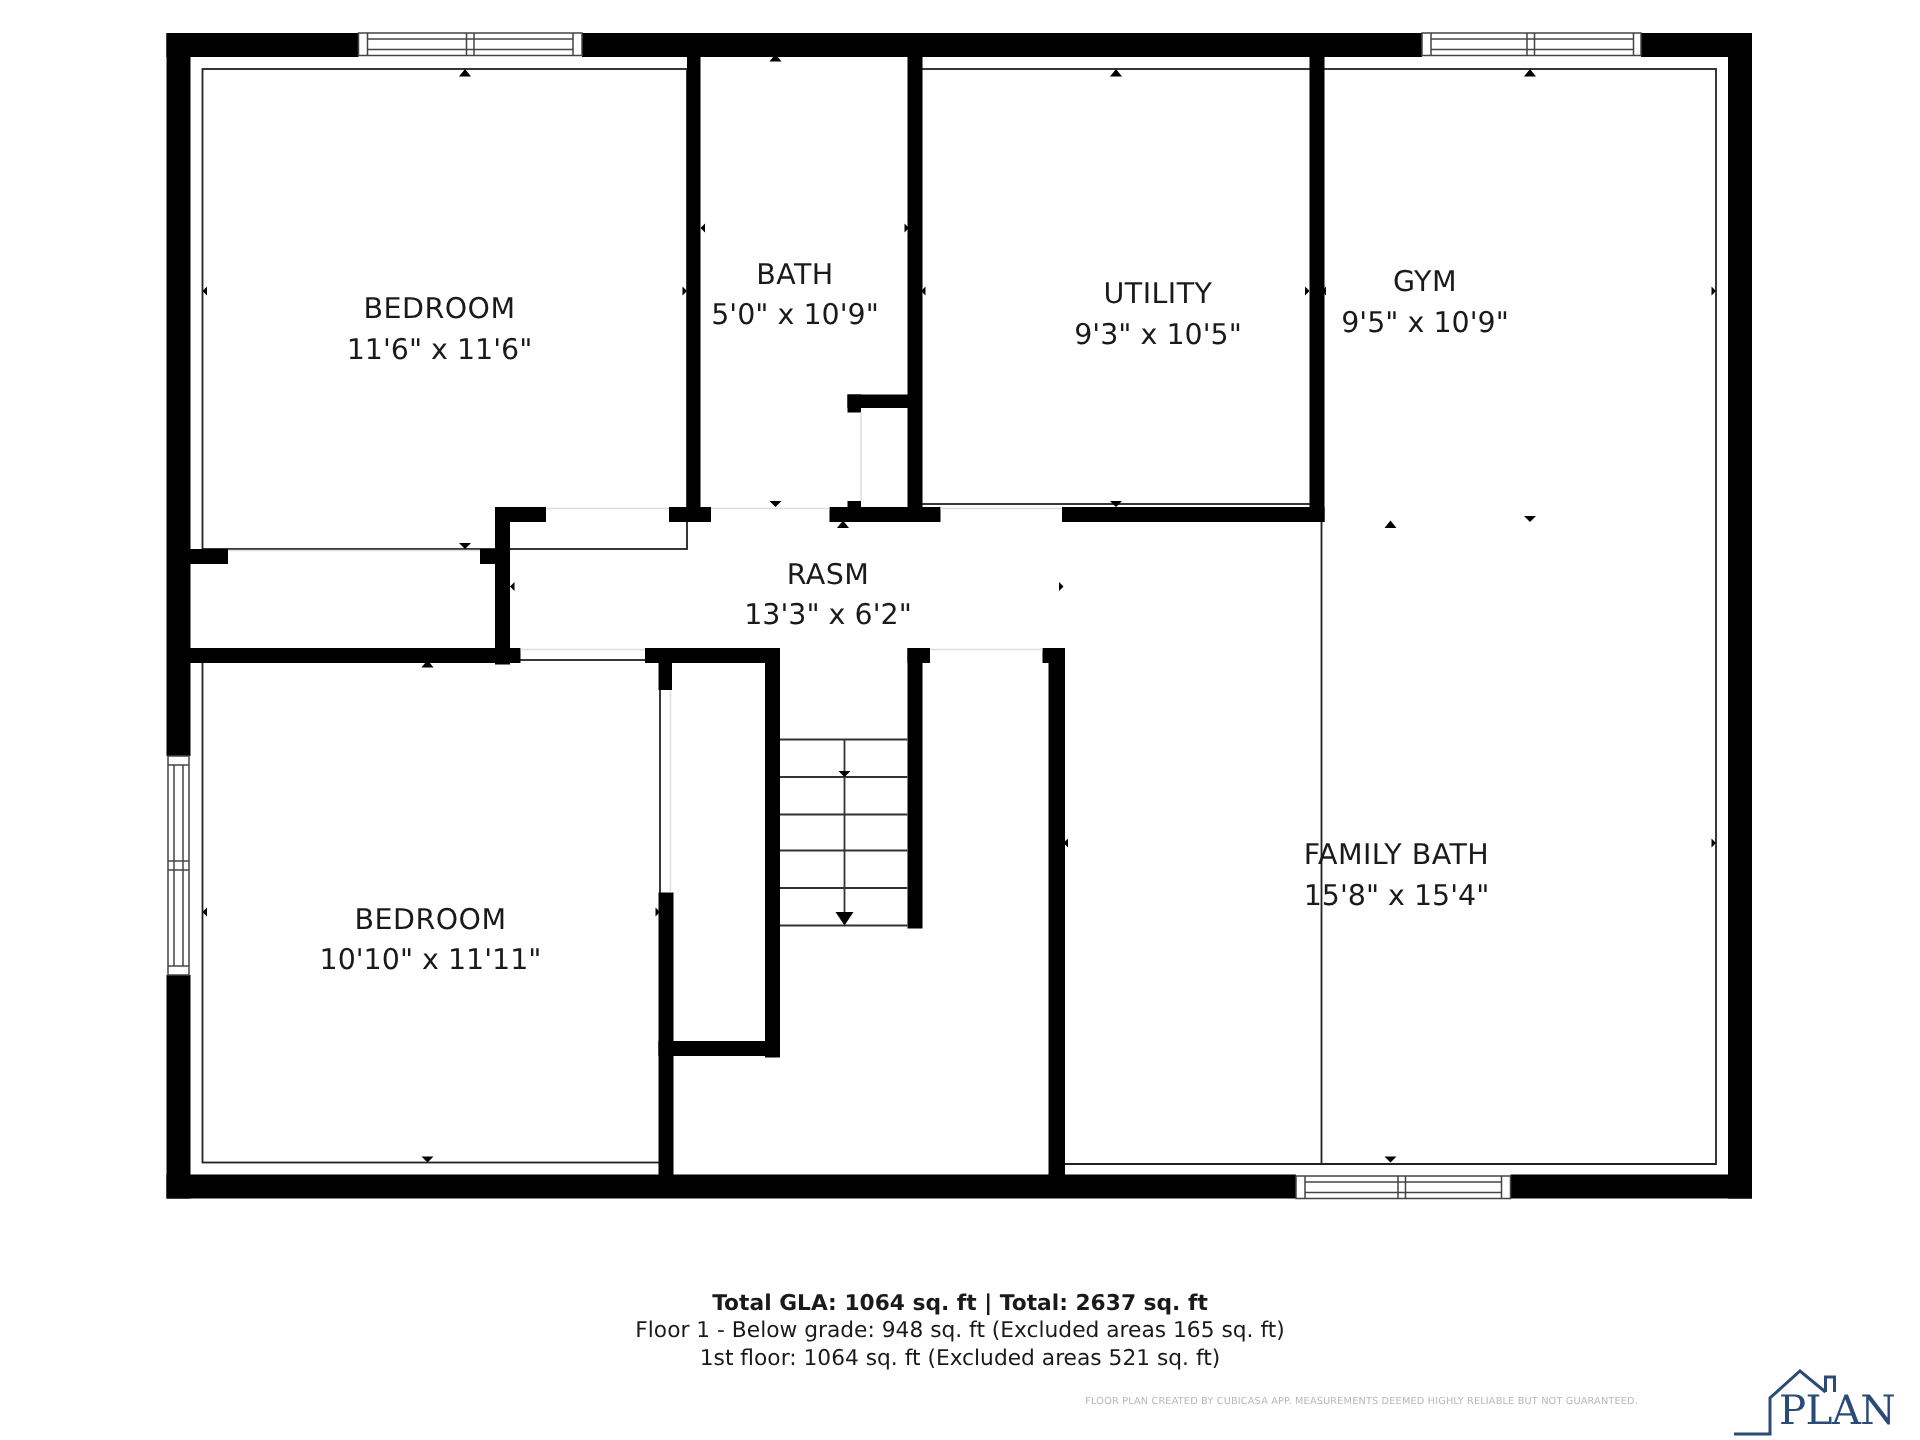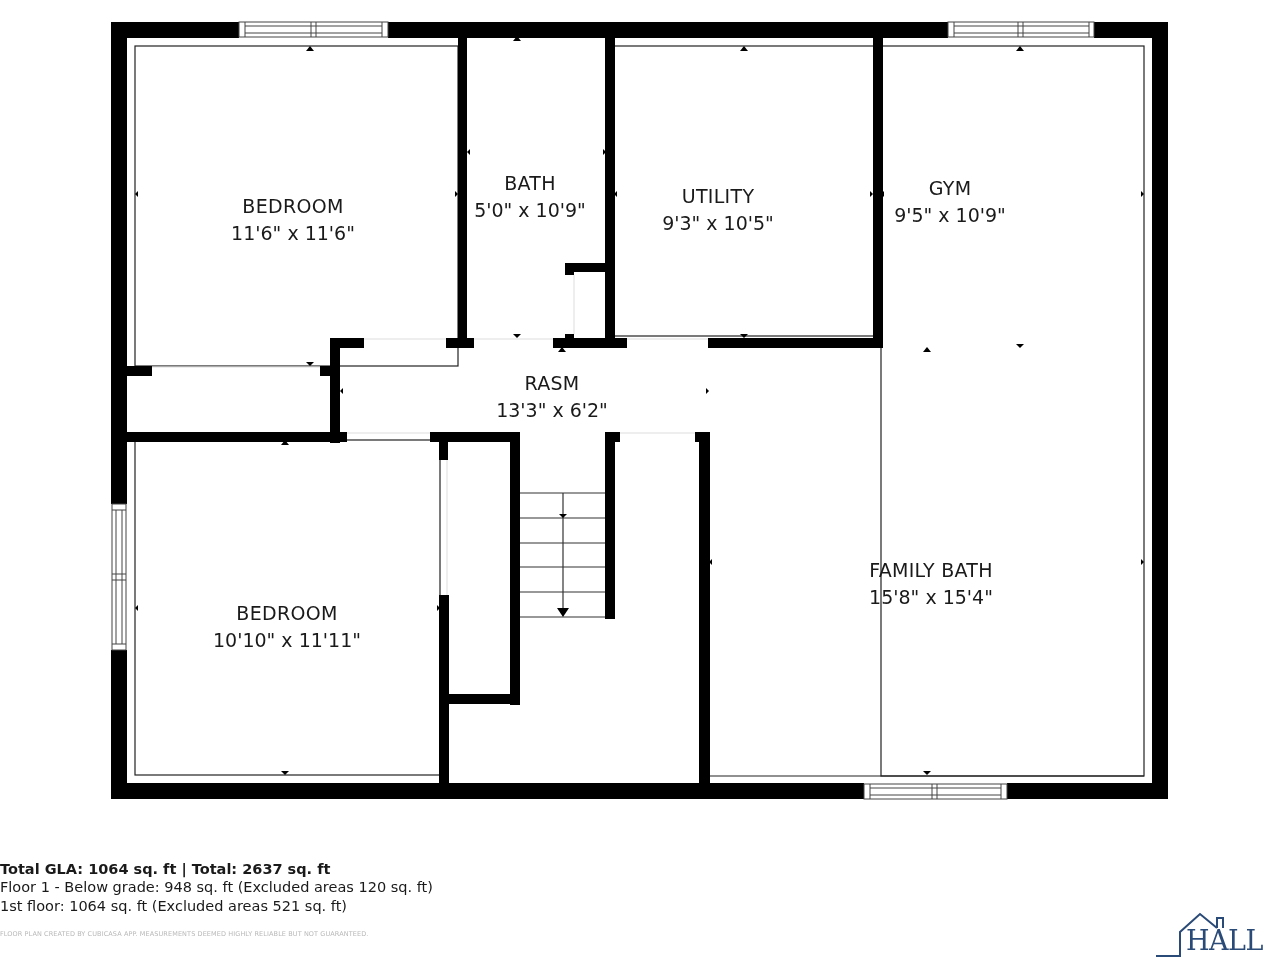--- a/index.html
+++ b/index.html
@@ -1,22 +1,22 @@
 <!DOCTYPE html>
 <html><head>
   <meta charset="utf-8">
   <style>
     html, body { margin: 0; padding: 0; background: #ffffff; }
     body { width: 1280px; height: 960px; position: relative; overflow: hidden; font-family: "DejaVu Sans", sans-serif; }
     #plan { position: absolute; left: 0; top: 0; width: 1280px; height: 820px; }
     .room-label { position: absolute; text-align: center; color: #1a1a1a; font-size: 19px; line-height: 27px; transform: translateX(-50%); white-space: nowrap; }
     .room-label .name { display: block; letter-spacing: 0.3px; }
     .room-label .dims { display: block; }
-    .line { position: absolute; left: 0; width: 1280px; text-align: left; font-size: 14.5px; color: #1a1a1a; }
-    .disclaimer { position: absolute; left: 0; width: 1092px; text-align: left; font-size: 6.5px; color: #b8b8b8; top: 930px; letter-spacing: 0.1px; }
+    .line { position: absolute; left: 0; width: 1280px; text-align: center; font-size: 14.5px; color: #1a1a1a; }
+    .disclaimer { position: absolute; left: 0; width: 1092px; text-align: right; font-size: 6.5px; color: #b8b8b8; top: 930px; letter-spacing: 0.1px; }
     .logo { position: absolute; left: 1150px; top: 908px; width: 130px; height: 52px; }
     .logo-text { position: absolute; left: 1186px; top: 925px; font-family: "DejaVu Serif", serif; font-size: 27px; color: #2a4a78; letter-spacing: -0.5px; }
   </style>
 </head>
 <body>
 
 <svg id="plan" viewBox="0 0 1280 820" xmlns="http://www.w3.org/2000/svg">
 
   <g fill="none" stroke="#222" stroke-width="1.2">
     <rect x="135" y="46" width="323" height="320"></rect>
@@ -169,21 +169,21 @@
 </svg>
 
 <div class="room-label" style="left:293px; top:193px;">
   <span class="name">BEDROOM</span>
   <span class="dims">11'6" x 11'6"</span>
 </div>
 <div class="room-label" style="left:530px; top:170px;">
   <span class="name">BATH</span>
   <span class="dims">5'0" x 10'9"</span>
 </div>
-<div class="room-label" style="left:718px; top:183px;">
+<div class="room-label" style="left:772px; top:183px;">
   <span class="name">UTILITY</span>
   <span class="dims">9'3" x 10'5"</span>
 </div>
 <div class="room-label" style="left:950px; top:175px;">
   <span class="name">GYM</span>
   <span class="dims">9'5" x 10'9"</span>
 </div>
 <div class="room-label" style="left:552px; top:370px;">
   <span class="name">RASM</span>
   <span class="dims">13'3" x 6'2"</span>
@@ -191,21 +191,21 @@
 <div class="room-label" style="left:287px; top:600px;">
   <span class="name">BEDROOM</span>
   <span class="dims">10'10" x 11'11"</span>
 </div>
 <div class="room-label" style="left:931px; top:557px;">
   <span class="name">FAMILY BATH</span>
   <span class="dims">15'8" x 15'4"</span>
 </div>
 
 <div class="line" style="top:861px; font-weight:bold;">Total GLA: 1064 sq. ft | Total: 2637 sq. ft</div>
-<div class="line" style="top:879px;">Floor 1 - Below grade: 948 sq. ft (Excluded areas 120 sq. ft)</div>
+<div class="line" style="top:879px;">Floor 1 - Below grade: 948 sq. ft (Excluded areas 165 sq. ft)</div>
 <div class="line" style="top:898px;">1st floor: 1064 sq. ft (Excluded areas 521 sq. ft)</div>
 <div class="disclaimer">FLOOR PLAN CREATED BY CUBICASA APP. MEASUREMENTS DEEMED HIGHLY RELIABLE BUT NOT GUARANTEED.</div>
 
 <svg class="logo" viewBox="0 0 130 52" xmlns="http://www.w3.org/2000/svg">
   <polyline points="6,48 30,48 30,24 50,6 67,20" fill="none" stroke="#2a4a78" stroke-width="2"></polyline>
   <polyline points="67,20 67,10 73,10 73,20" fill="none" stroke="#2a4a78" stroke-width="2"></polyline>
 </svg>
-<div class="logo-text">HALL</div>
+<div class="logo-text">PLAN</div>
 
 </body></html>

